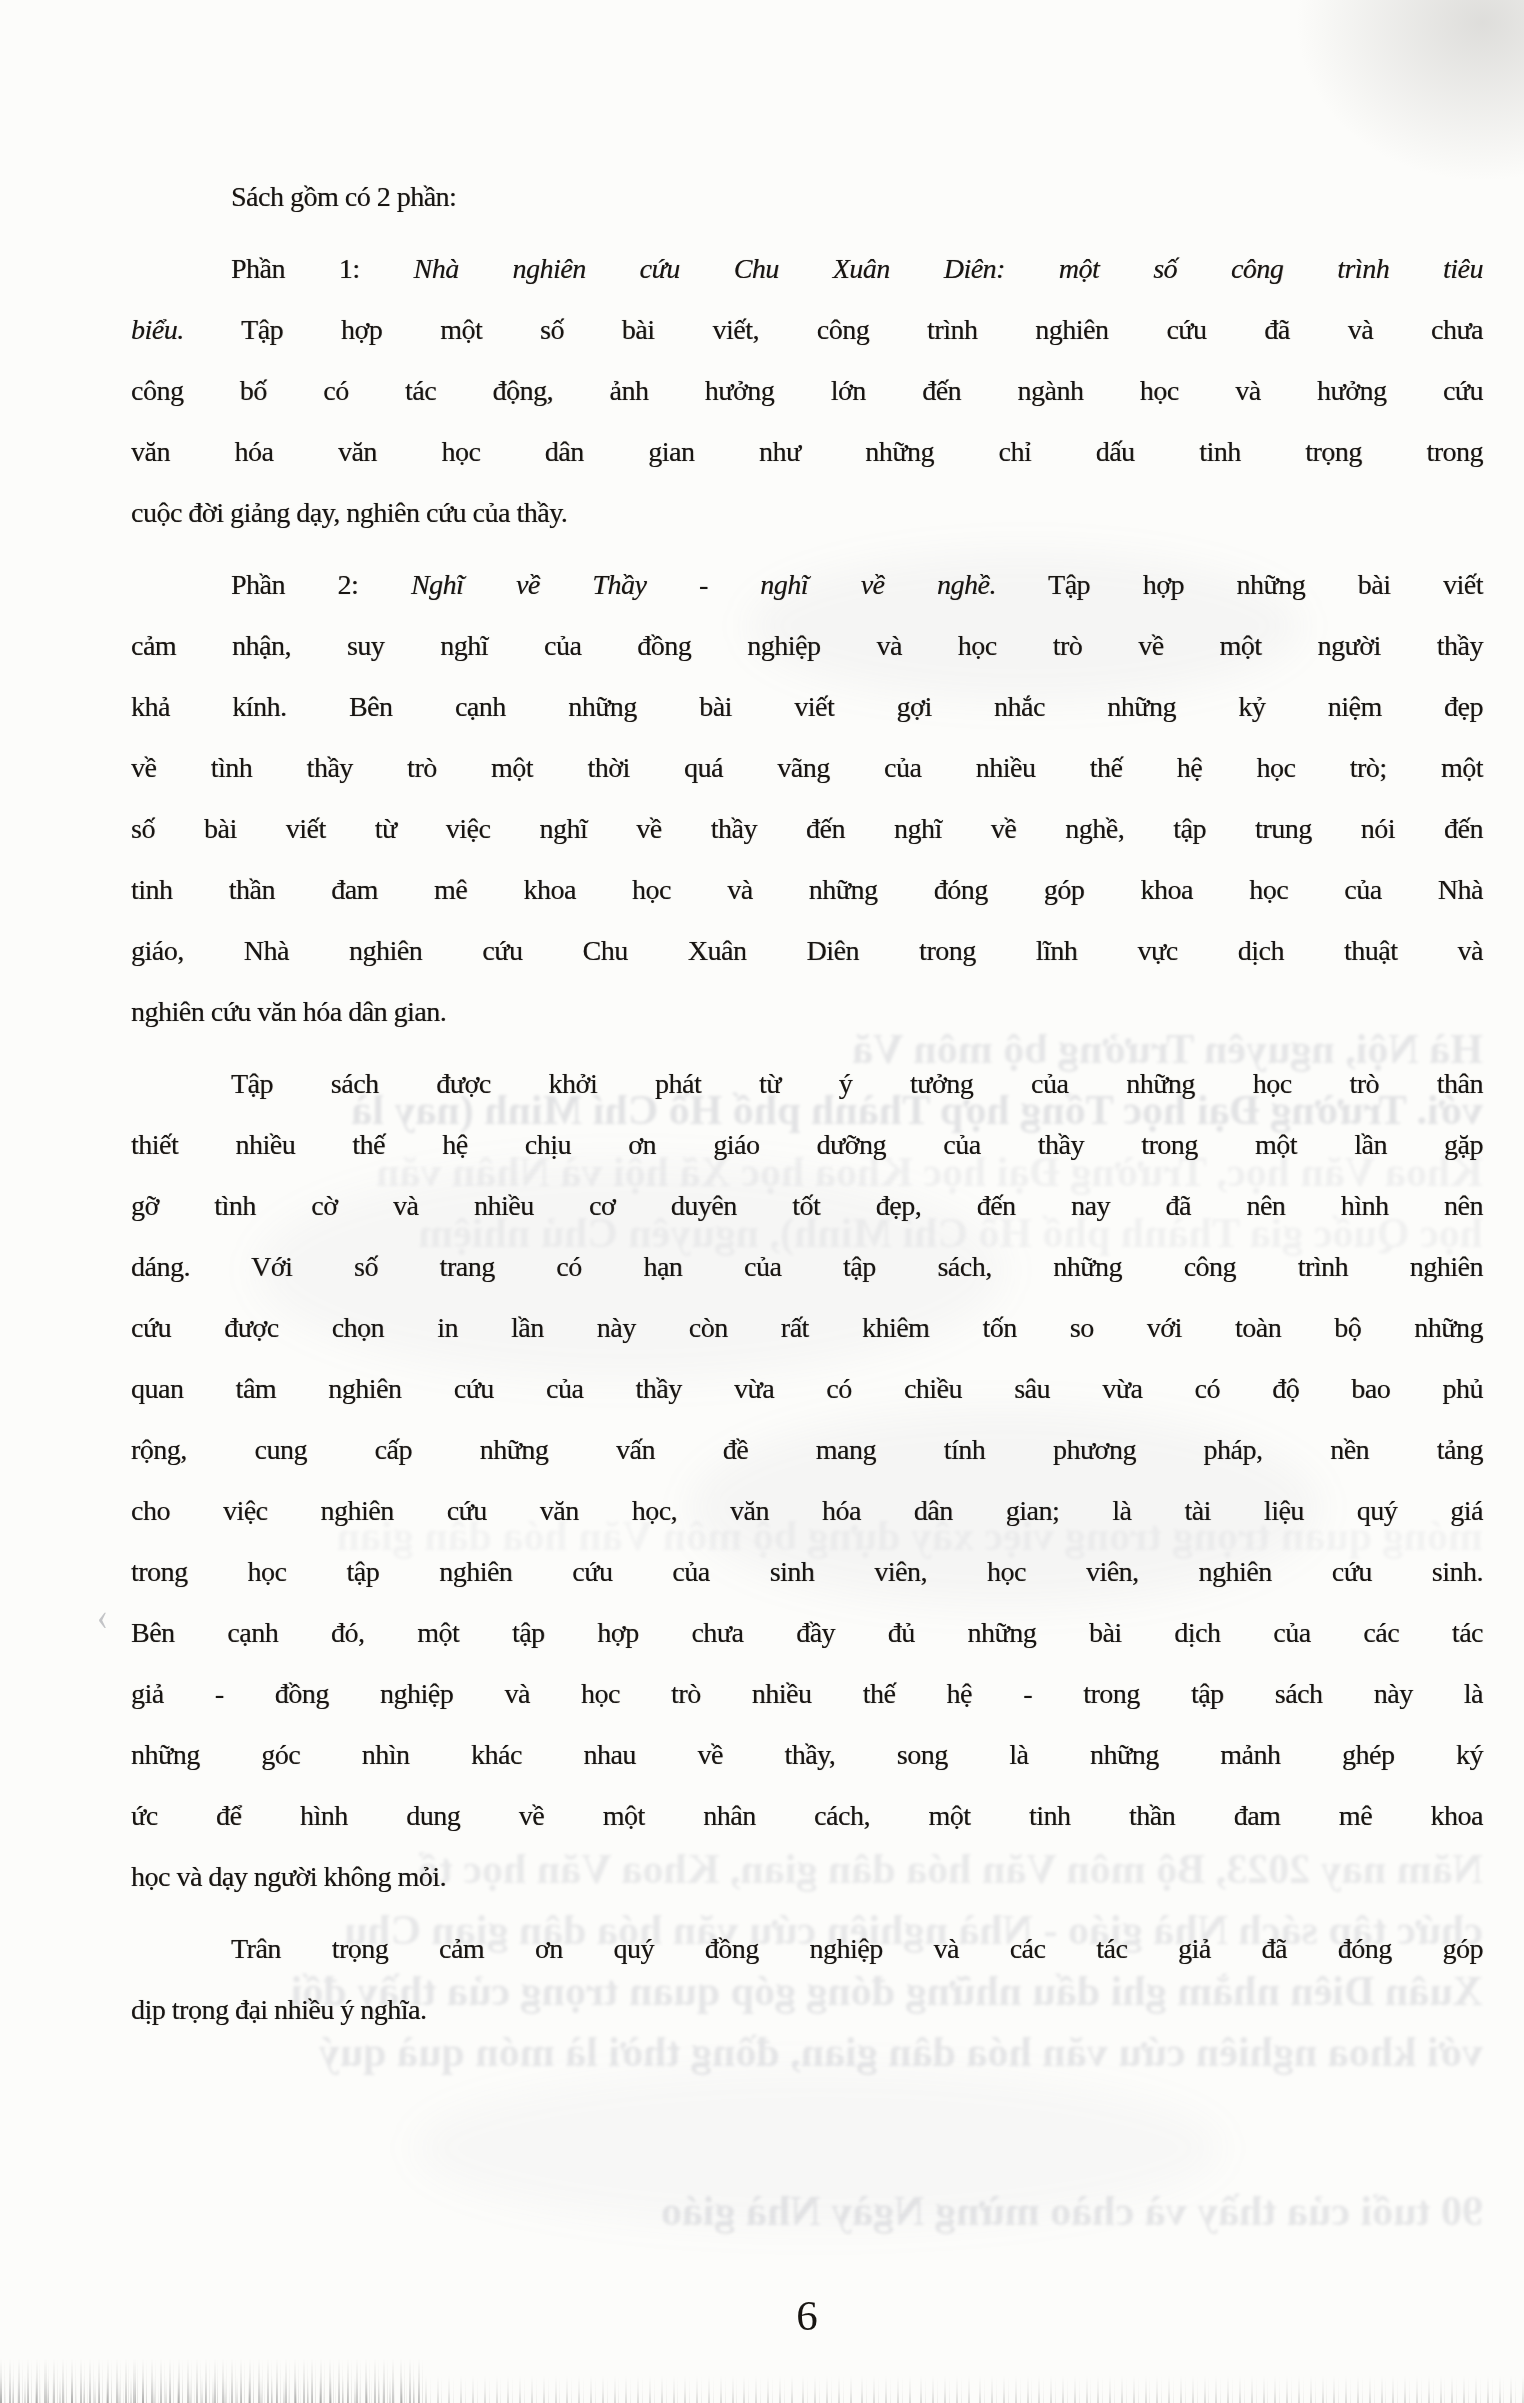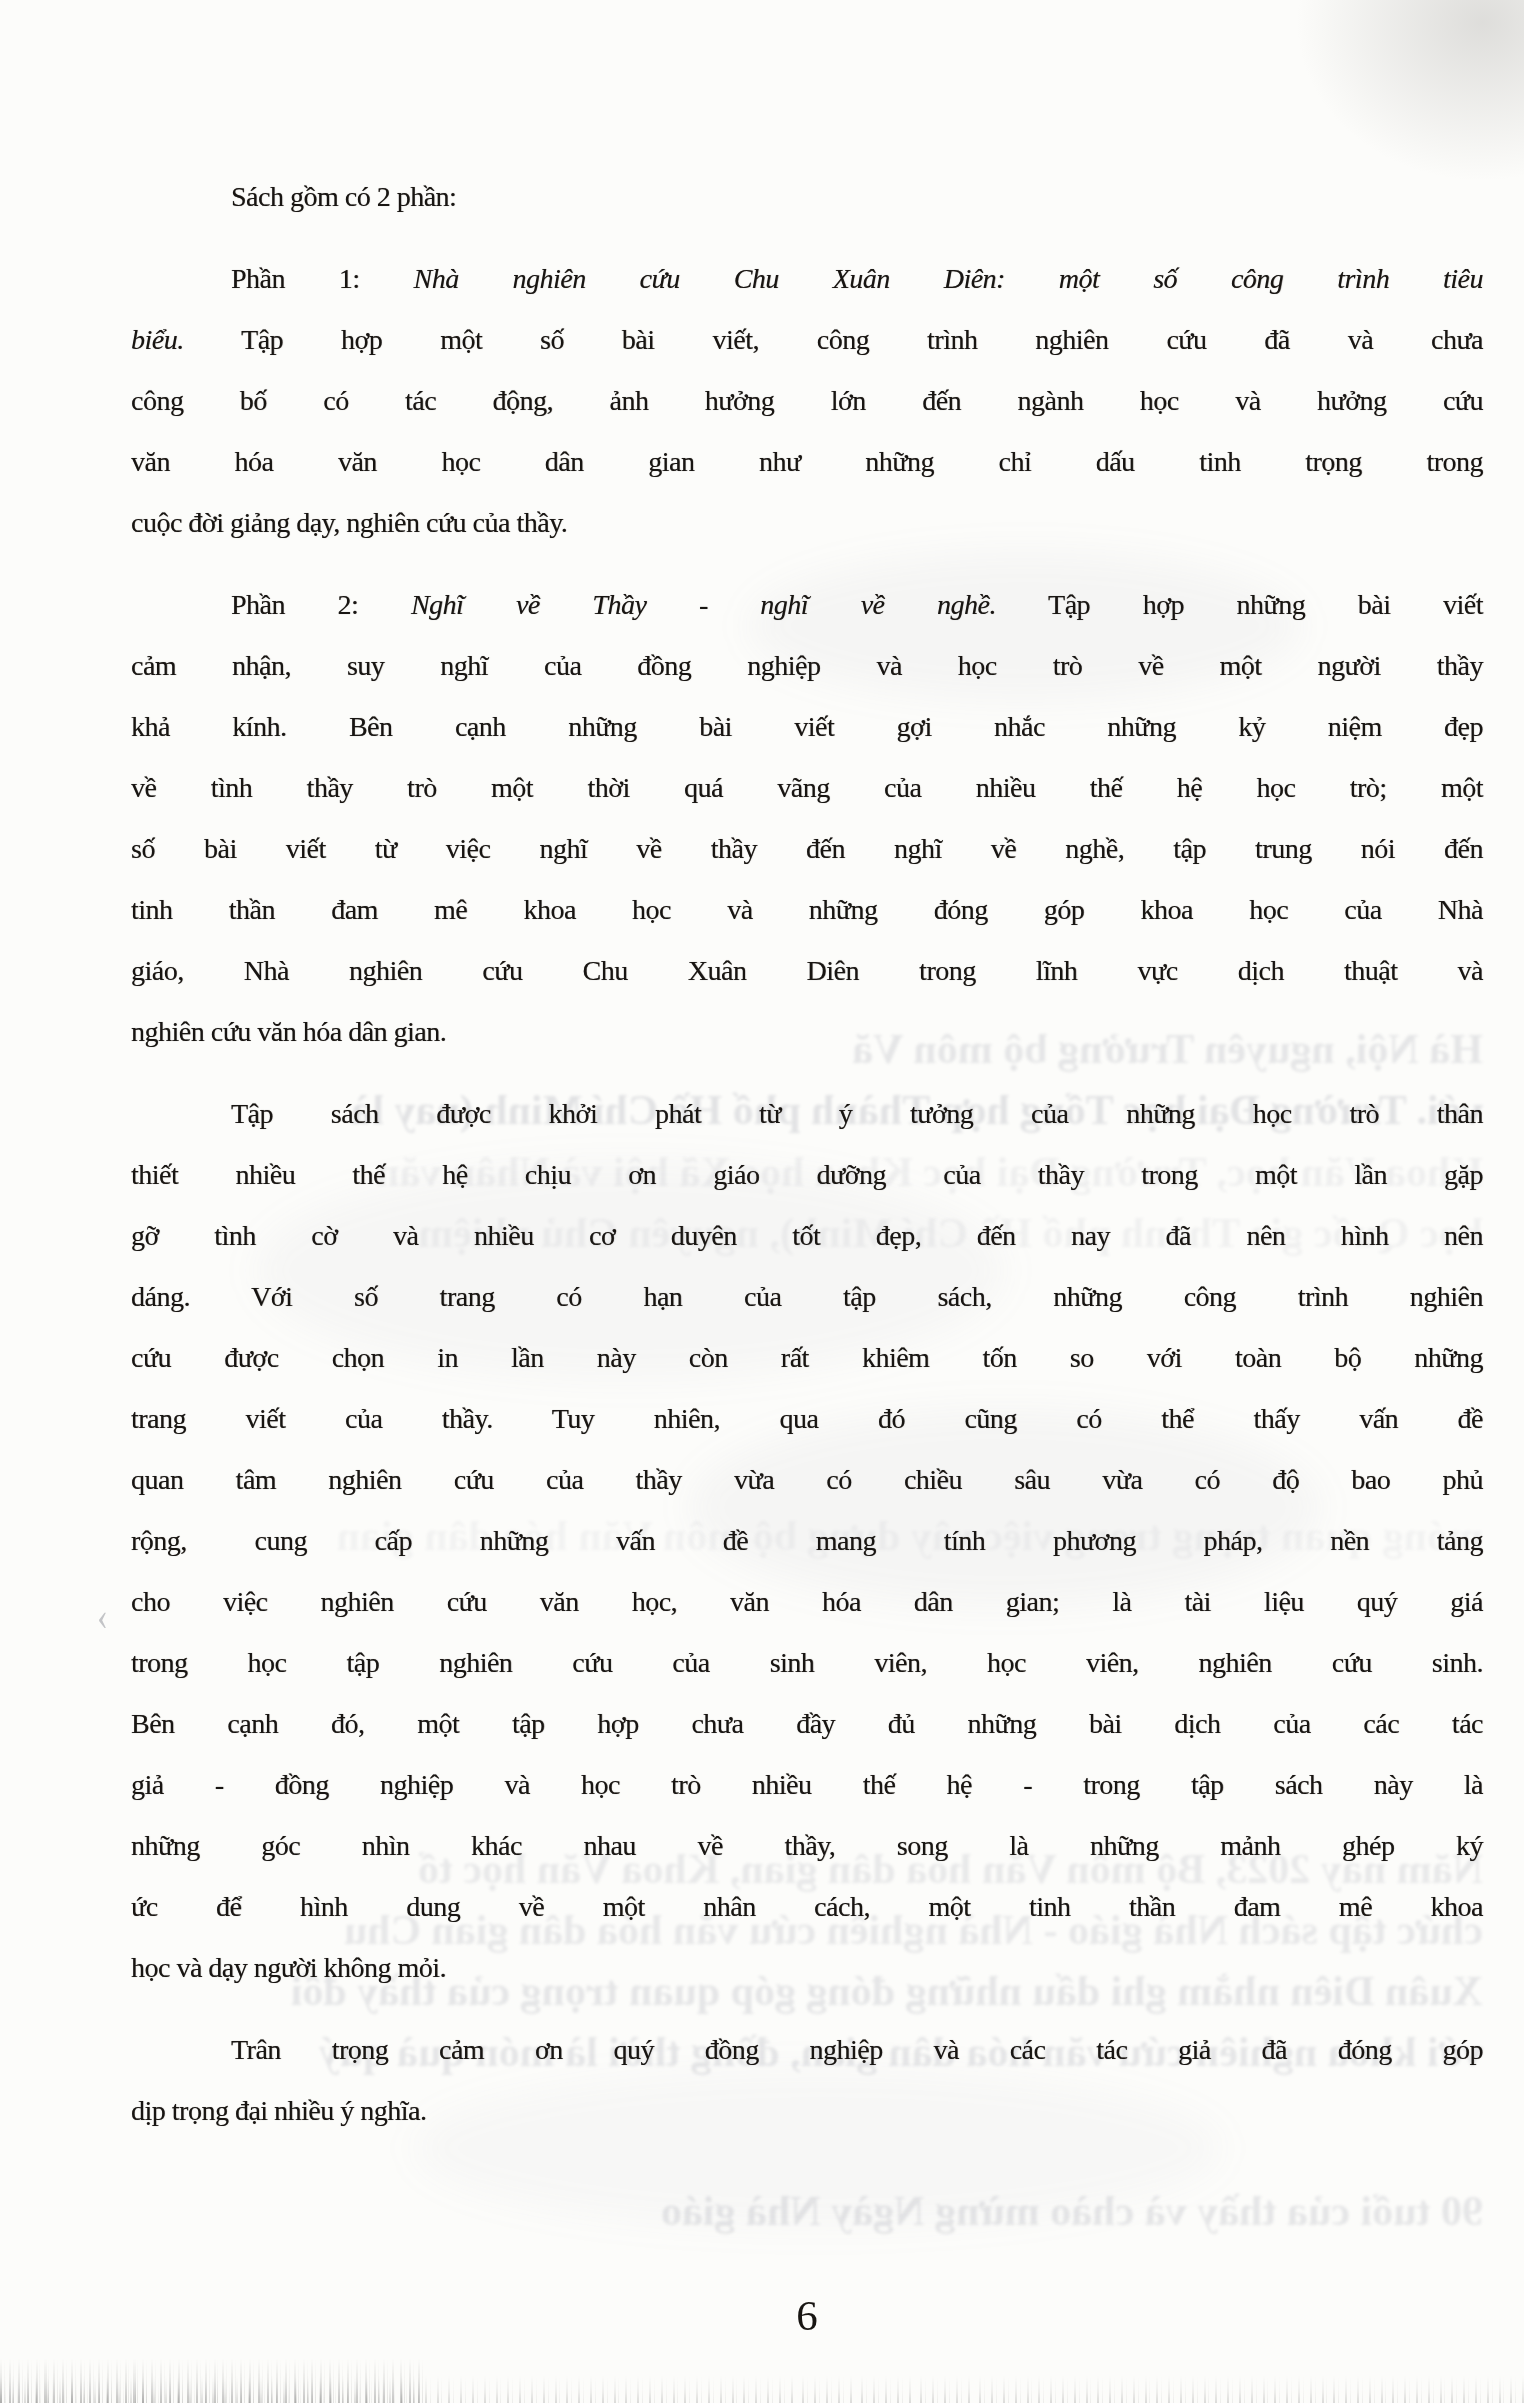--- a/index.html
+++ b/index.html
@@ -17,21 +17,21 @@
   .text-block {
     position: absolute;
     left: 131px;
     top: 166px;
     width: 1352px;
     font-size: 28px;
     line-height: 61px;
     letter-spacing: -0.5px;
     text-shadow: 0.3px 0.3px 0.7px rgba(25,18,12,0.55);
   }
-  .para + .para { margin-top: 21px; }
+  .para + .para { margin-top: 11px; }
   .line { text-align: justify; text-align-last: justify; }
   .line.end { text-align-last: left; }
   .line.first { text-indent: 100px; }
   .it { font-style: italic; }
 
   
   .ghost-line {
     position: absolute;
     left: 131px;
     width: 1352px;
@@ -146,21 +146,20 @@
         <div class="line"><span>tinh thần đam mê khoa học và những đóng góp khoa học của Nhà</span></div>
         <div class="line"><span>giáo, Nhà nghiên cứu Chu Xuân Diên trong lĩnh vực dịch thuật và</span></div>
         <div class="line end"><span>nghiên cứu văn hóa dân gian.</span></div>
       </div>
       <div class="para">
         <div class="line first"><span>Tập sách được khởi phát từ ý tưởng của những học trò thân</span></div>
         <div class="line"><span>thiết nhiều thế hệ chịu ơn giáo dưỡng của thầy trong một lần gặp</span></div>
         <div class="line"><span>gỡ tình cờ và nhiều cơ duyên tốt đẹp, đến nay đã nên hình nên</span></div>
         <div class="line"><span>dáng. Với số trang có hạn của tập sách, những công trình nghiên</span></div>
         <div class="line"><span>cứu được chọn in lần này còn rất khiêm tốn so với toàn bộ những</span></div>
-        <div class="line"><span>trang viết của thầy. Tuy nhiên, qua đó cũng có thể thấy vấn đề</span></div>
         <div class="line"><span>quan tâm nghiên cứu của thầy vừa có chiều sâu vừa có độ bao phủ</span></div>
         <div class="line"><span>rộng, cung cấp những vấn đề mang tính phương pháp, nền tảng</span></div>
         <div class="line"><span>cho việc nghiên cứu văn học, văn hóa dân gian; là tài liệu quý giá</span></div>
         <div class="line"><span>trong học tập nghiên cứu của sinh viên, học viên, nghiên cứu sinh.</span></div>
         <div class="line"><span>Bên cạnh đó, một tập hợp chưa đầy đủ những bài dịch của các tác</span></div>
         <div class="line"><span>giả - đồng nghiệp và học trò nhiều thế hệ - trong tập sách này là</span></div>
         <div class="line"><span>những góc nhìn khác nhau về thầy, song là những mảnh ghép ký</span></div>
         <div class="line"><span>ức để hình dung về một nhân cách, một tinh thần đam mê khoa</span></div>
         <div class="line end"><span>học và dạy người không mỏi.</span></div>
       </div>

